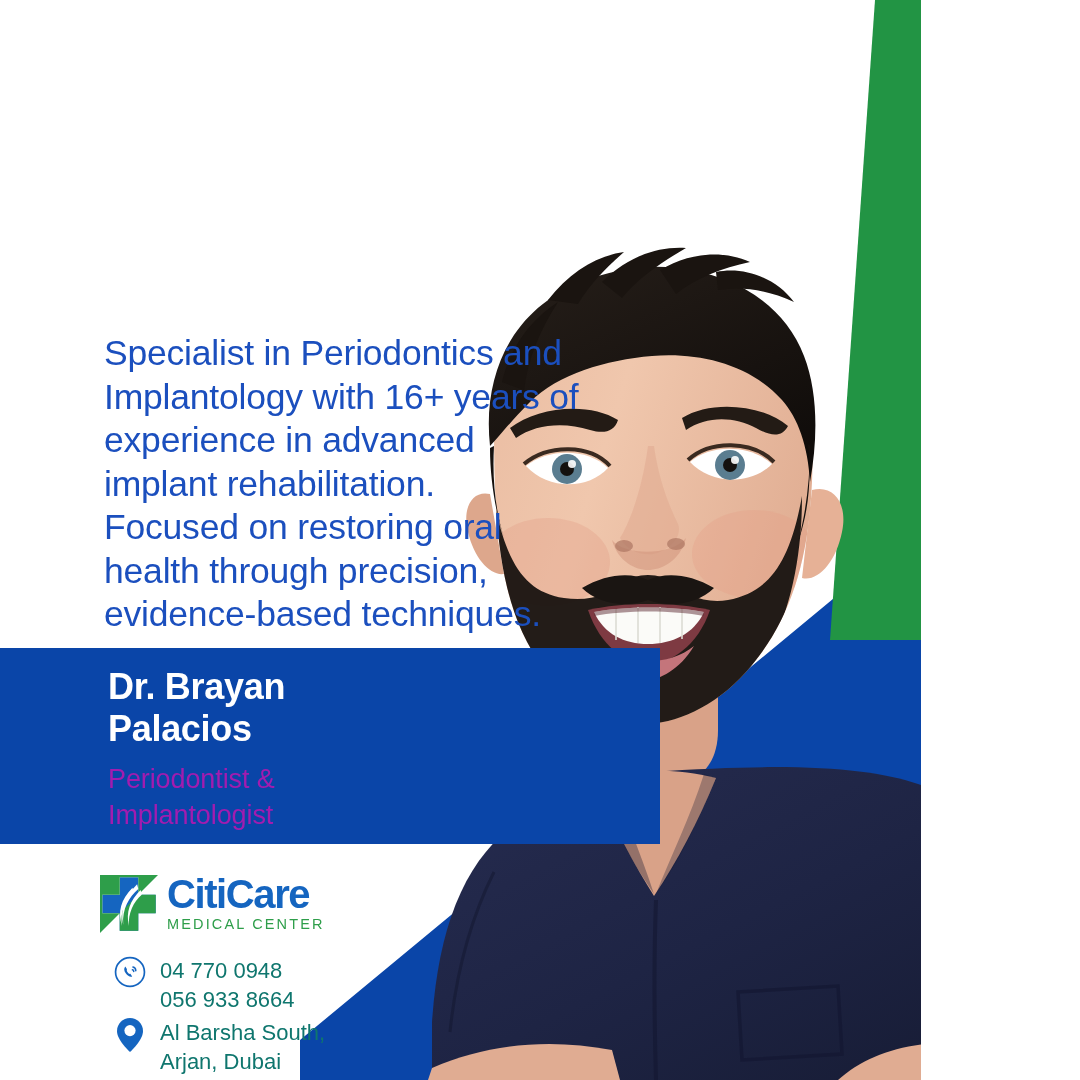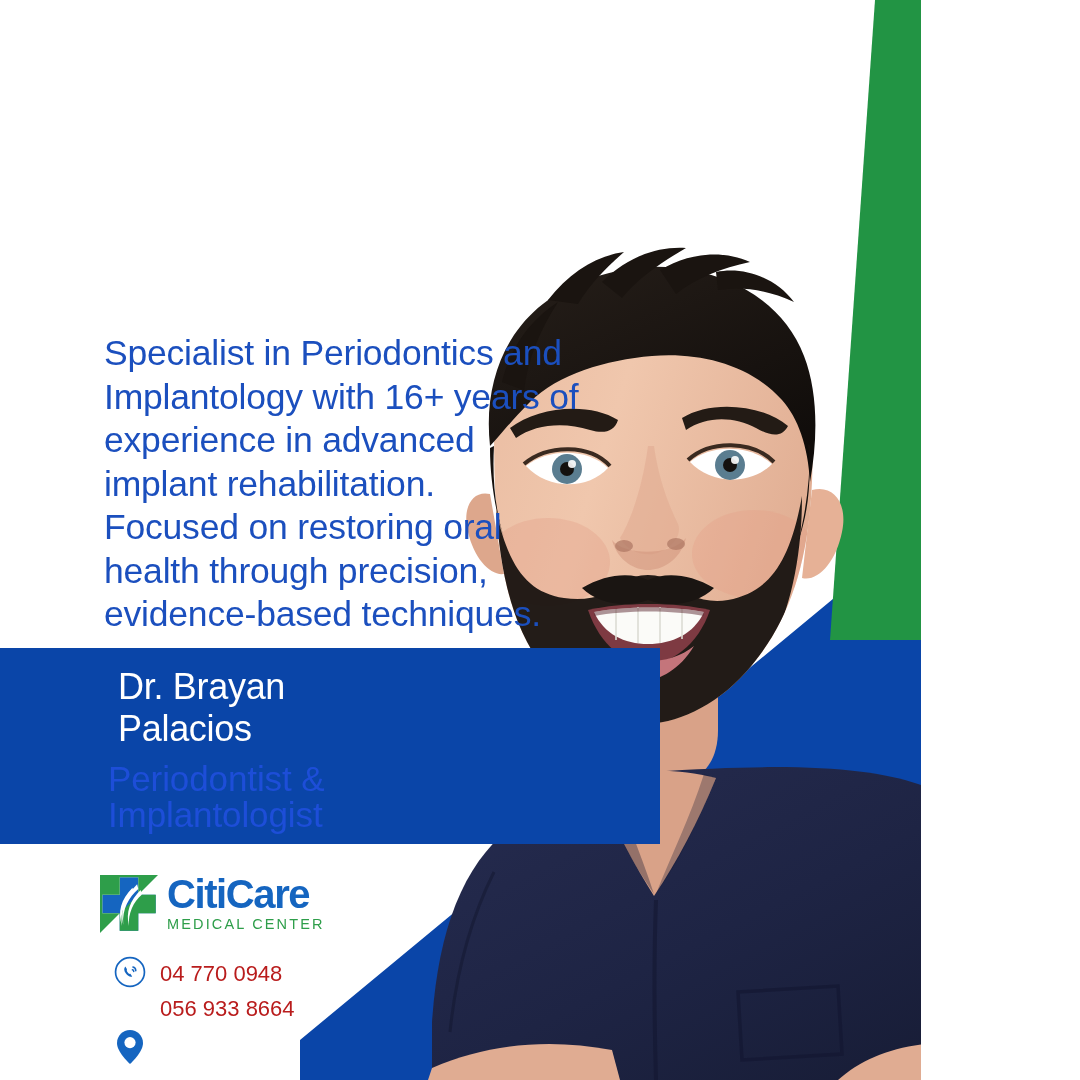--- a/index.html
+++ b/index.html
@@ -45,37 +45,37 @@
   .name-band {
     position: absolute;
     left: 0;
     top: 648px;
     width: 660px;
     height: 196px;
     background: #0a45a8;
   }
   .doc-name {
     position: absolute;
-    left: 118px;
+    left: 108px;
     top: 666px;
     width: 420px;
     color: #ffffff;
     font-size: 36px;
-    font-weight: normal;
+    font-weight: bold;
     line-height: 42px;
     letter-spacing: -0.3px;
     white-space: pre-line;
   }
   .doc-role {
     position: absolute;
     left: 108px;
     top: 761px;
     width: 420px;
-    color: #1d4ed8;
-    font-size: 35px;
+    color: #a21caf;
+    font-size: 27px;
     line-height: 36px;
     letter-spacing: -0.1px;
     white-space: pre-line;
   }
 
   
   .logo {
     position: absolute;
     left: 100px;
     top: 874px;
@@ -110,23 +110,23 @@
     left: 112px;
     top: 955px;
   }
   .contact-row {
     display: flex;
     align-items: flex-start;
     gap: 12px;
   }
   .contact-icon { width: 36px; flex: 0 0 36px; display: flex; justify-content: center; }
   .contact-text {
-    color: #b91c1c;
+    color: #0f766e;
     font-size: 22px;
-    line-height: 35px;
+    line-height: 29px;
     white-space: pre-line;
     padding-top: 1px;
   }
   .contact-row.address { margin-top: 3px; }
 
   
   .portrait {
     position: absolute;
     left: 398px;
     top: 232px;
@@ -312,16 +312,18 @@
       <span class="contact-text">04 770 0948
 056 933 8664</span>
     </div>
     <div class="contact-row address">
       <span class="contact-icon">
         <svg width="30" height="36" viewBox="0 0 30 36">
           <path d="M15,1 C7.8,1 2,6.8 2,14 C2,23.5 15,35 15,35 C15,35 28,23.5 28,14 C28,6.8 22.2,1 15,1 Z" fill="#1565c0"></path>
           <circle cx="15" cy="13.6" r="5.6" fill="#ffffff"></circle>
         </svg>
       </span>
+      <span class="contact-text">Al Barsha South,
+Arjan, Dubai</span>
     </div>
   </div>
 
 </div>
 
 </body></html>

